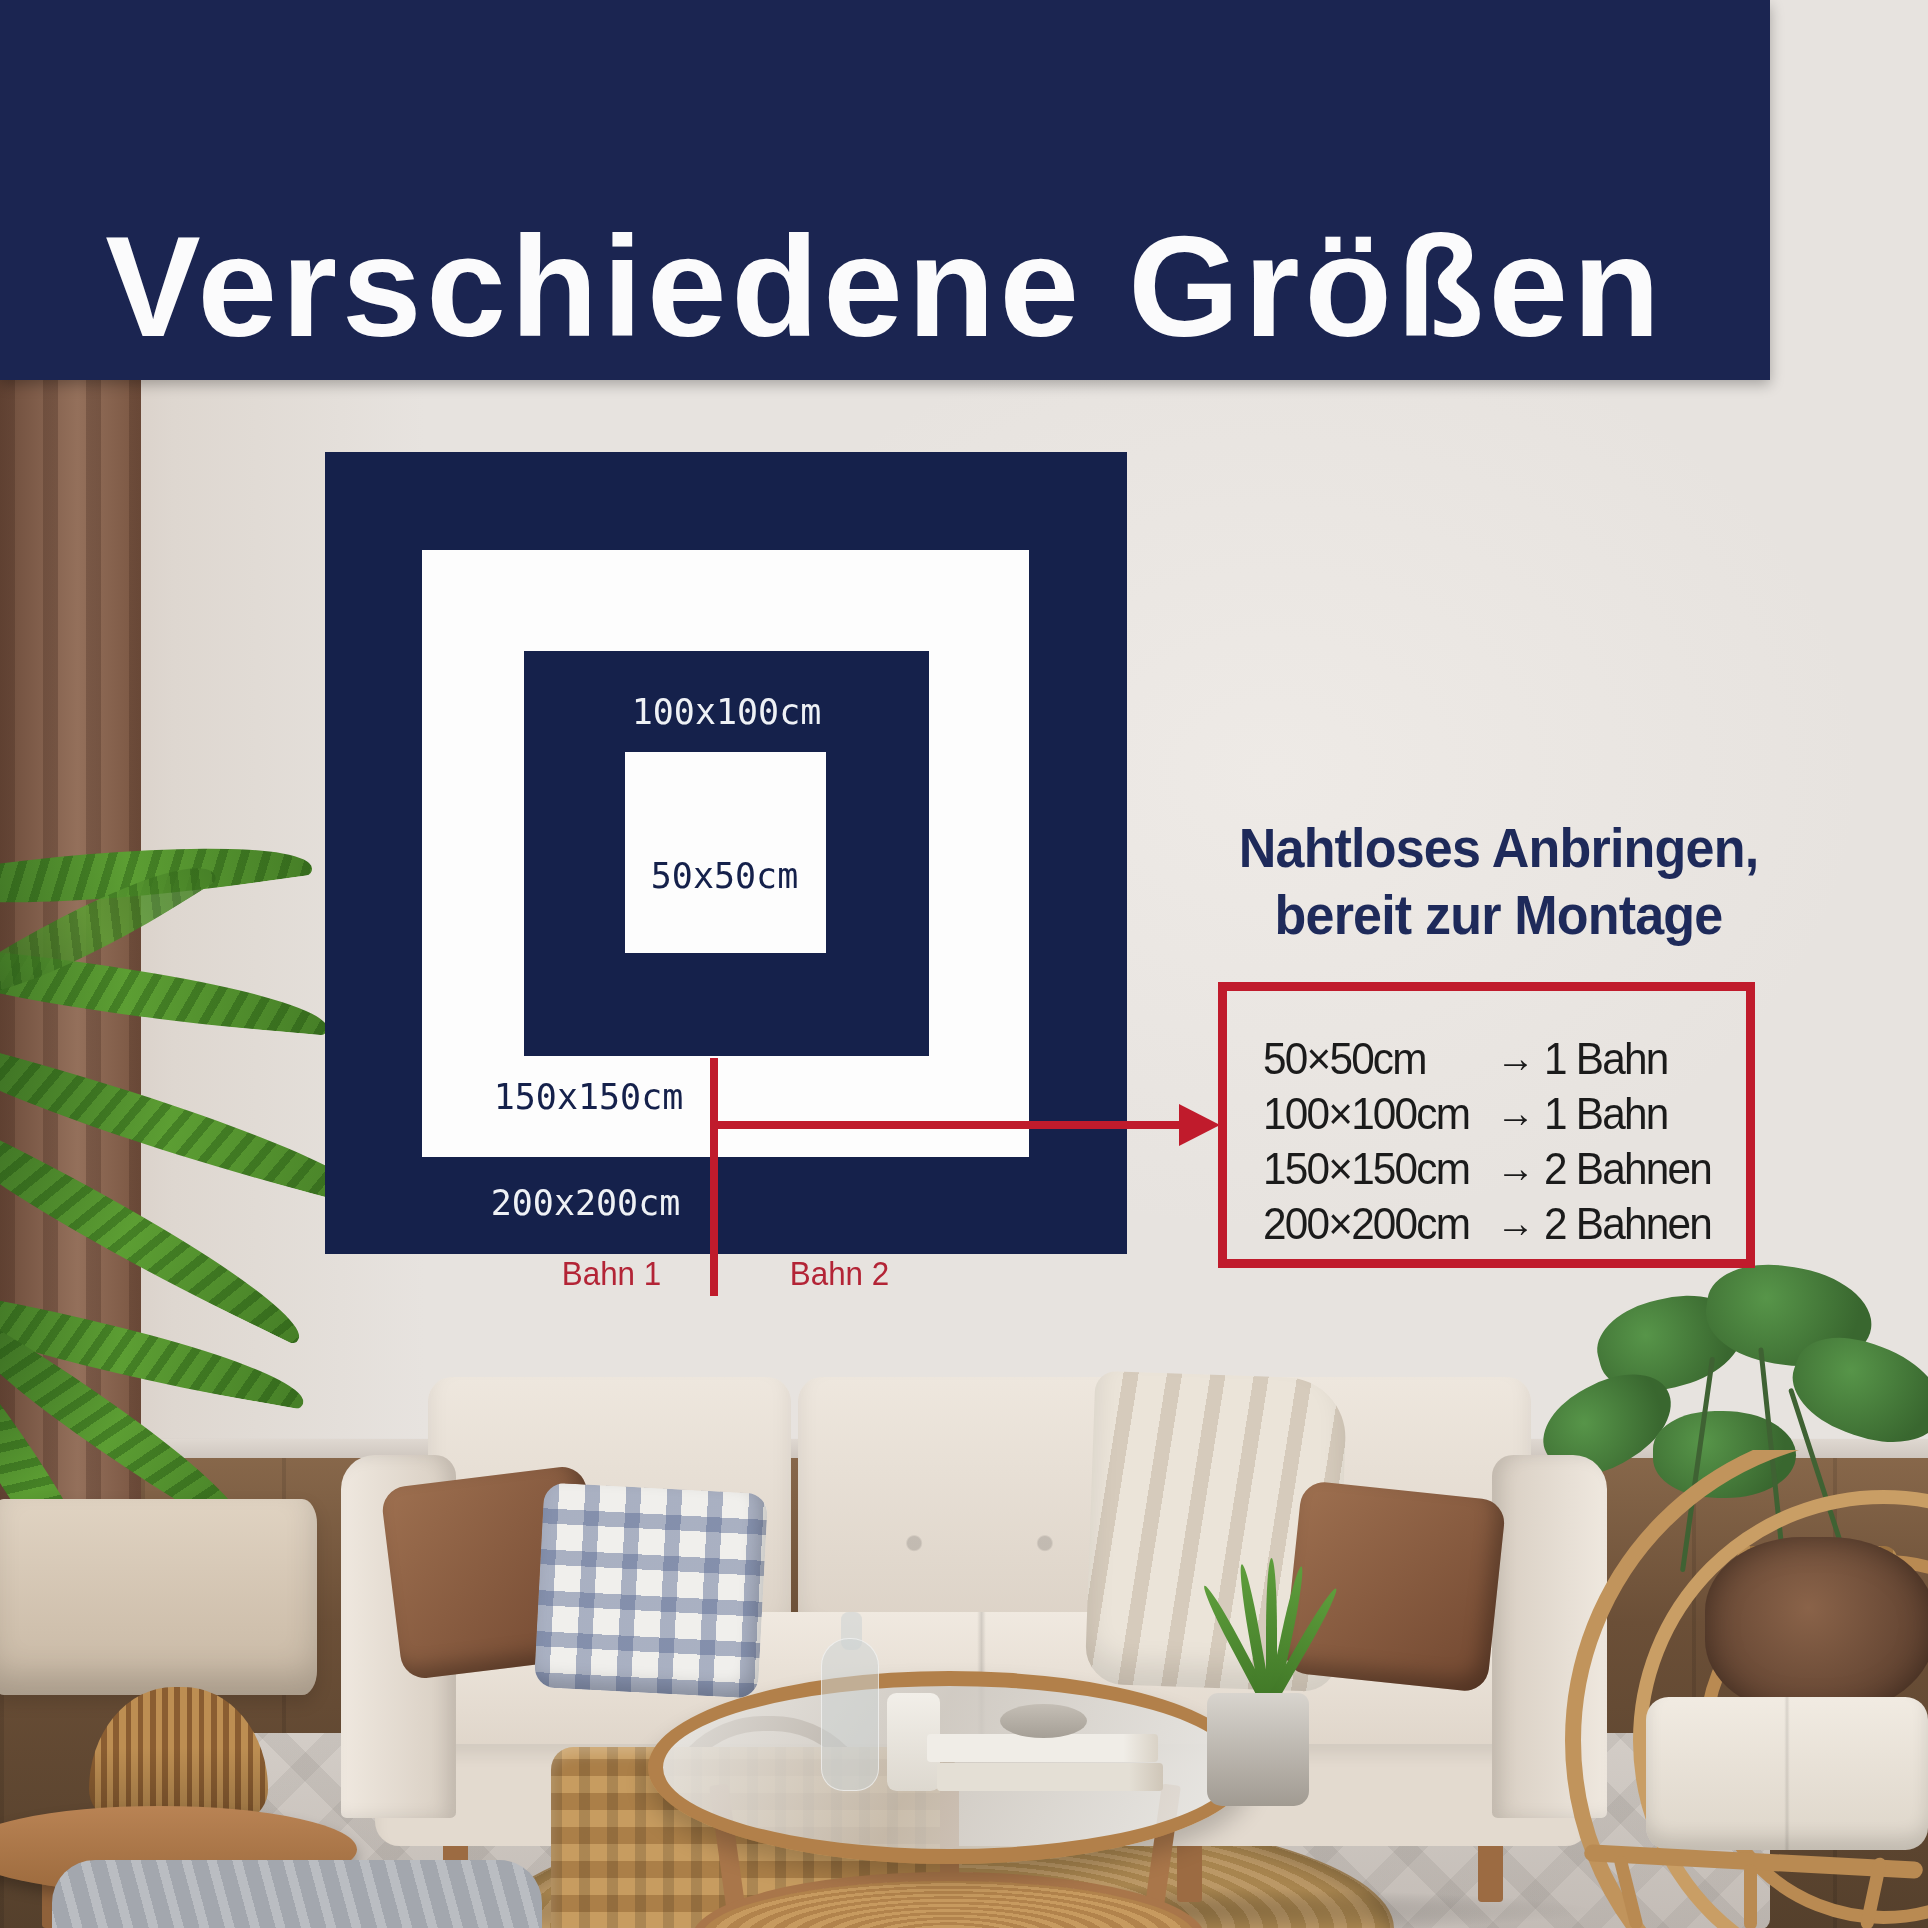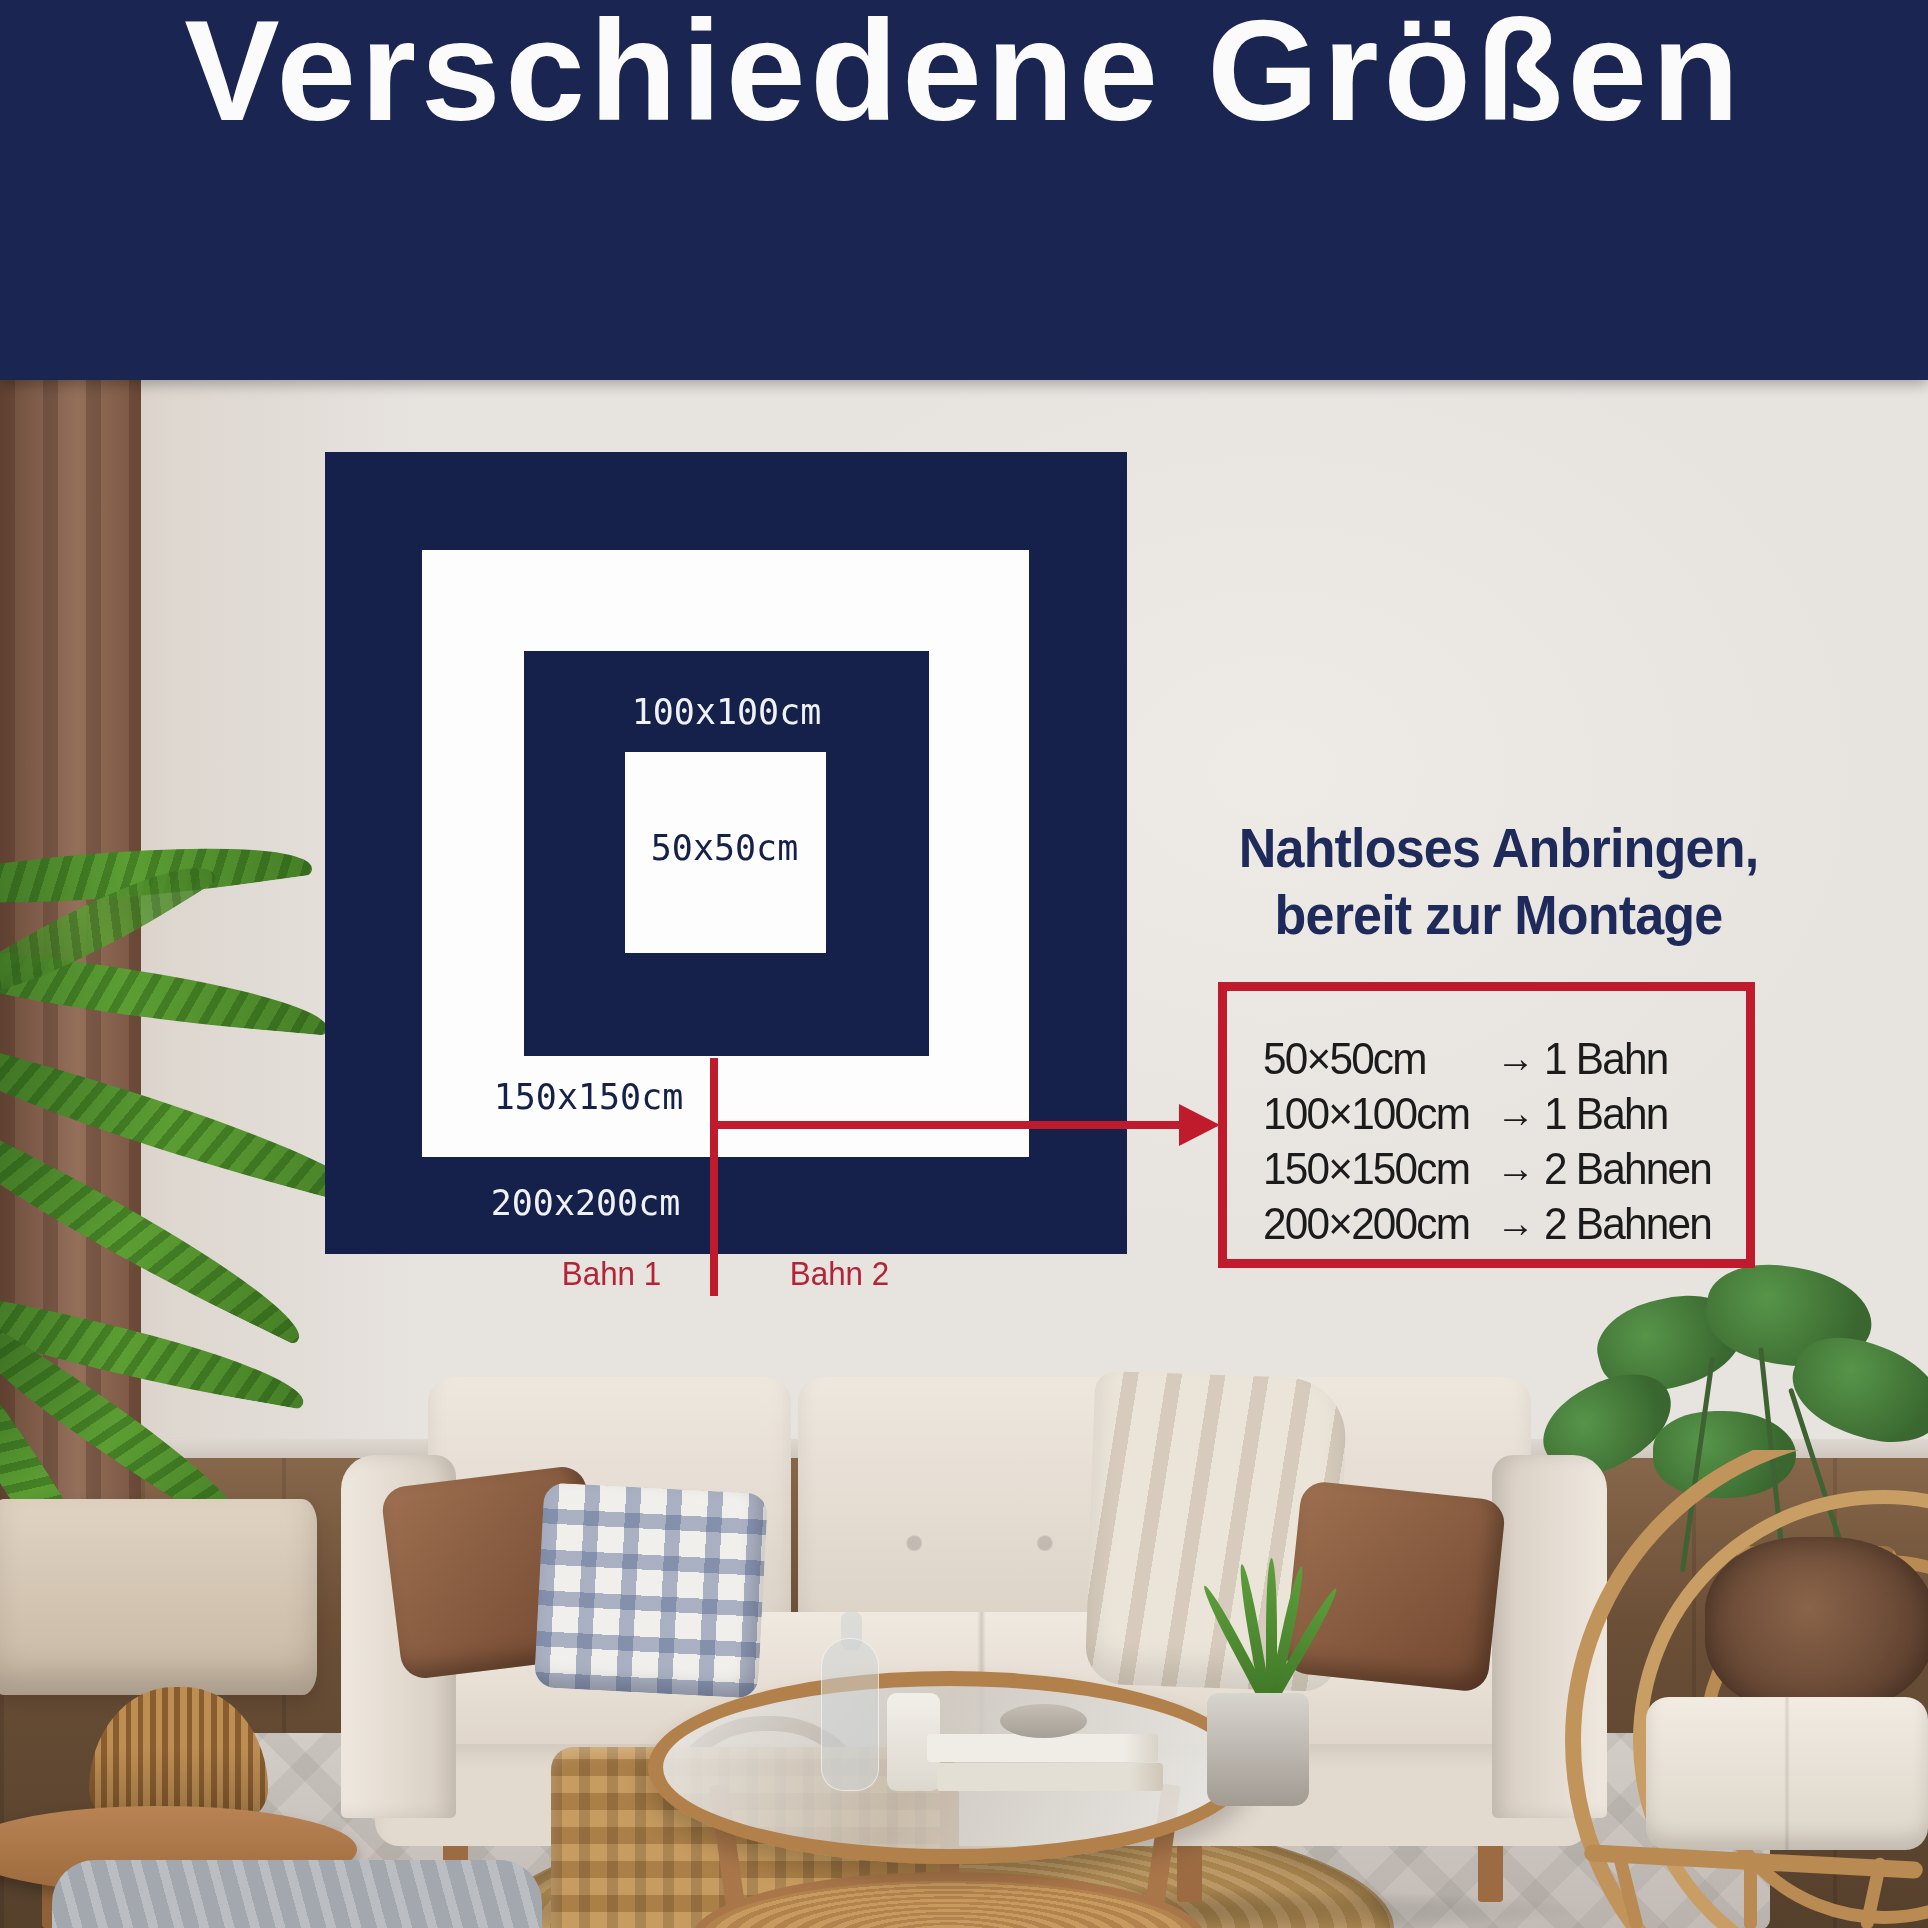--- a/index.html
+++ b/index.html
@@ -135,22 +135,22 @@
           linear-gradient(90deg, rgba(0,0,0,0) 49%, rgba(0,0,0,.10) 50%, rgba(0,0,0,0) 51%),
           linear-gradient(180deg,#f1ebe2,#ddd5c9);
         box-shadow:inset 0 -13px 17px rgba(0,0,0,.12);}
   .fur-pillow{position:absolute;left:149px;top:87px;width:230px;height:177px;border-radius:42% 46% 46% 42%;
         background:radial-gradient(circle at 45% 40%, #8a6349, #5c3f2e 80%);
         box-shadow:inset 0 0 32px rgba(0,0,0,.35);}
   .chair-rail{position:absolute;left:28px;top:403px;width:339px;height:17px;background:#b98a52;border-radius:8.5px;transform:rotate(3deg);}
   .chair-stick{position:absolute;width:13px;background:#b98a52;border-radius:6.6px;}
 
   
-  .banner{left:0;top:0;width:1928px;height:380px;z-index:12;background:#1b2551;
-        display:flex;align-items:flex-start;justify-content:center;
+  .banner{left:0;top:0;width:1770px;height:380px;z-index:12;background:#1b2551;
+        display:flex;align-items:flex-end;justify-content:center;
         box-shadow:0 4.7px 13px rgba(0,0,0,.28);}
   .banner-title{color:#fbfbfc;font-size:143px;font-weight:700;letter-spacing:4.7px;
         transform:translateY(-11.3px);}
   .sq{z-index:10;}
   .sq-navy{background:#15214b;}
   .sq-white{background:#fdfdfd;}
   .sq-label{z-index:11;width:301px;text-align:center;
         font-family:"DejaVu Sans Mono",monospace;font-size:35px;line-height:45px;}
   .lab-white{color:#eef1f5;}
   .lab-navy{color:#15214b;}
@@ -266,21 +266,21 @@
   <div class="abs banner">
     <div class="banner-title">Verschiedene Größen</div>
   </div>
 
   <div class="abs sq sq-navy" style="left:325px;top:452px;width:802px;height:802px;"></div>
   <div class="abs sq sq-white" style="left:422px;top:550px;width:607px;height:607px;"></div>
   <div class="abs sq sq-navy" style="left:524px;top:651px;width:405px;height:405px;"></div>
   <div class="abs sq sq-white" style="left:625px;top:752px;width:201px;height:201px;"></div>
 
   <div class="abs sq-label lab-white" style="left:576px;top:690px;">100x100cm</div>
-  <div class="abs sq-label lab-navy" style="left:574px;top:826px;">50x50cm</div>
+  <div class="abs sq-label lab-navy" style="left:574px;top:854px;">50x50cm</div>
   <div class="abs sq-label lab-navy" style="left:438px;top:1075px;">150x150cm</div>
   <div class="abs sq-label lab-white" style="left:435px;top:1181px;">200x200cm</div>
 
   <div class="abs redline" style="left:710px;top:1058px;width:7.5px;height:238px;"></div>
   <div class="abs redline" style="left:710px;top:1121px;width:471px;height:7.5px;"></div>
   <div class="abs arrow-head" style="left:1179px;top:1104px;"></div>
   <div class="abs bahn-label" style="left:508px;top:1255px;">Bahn 1</div>
   <div class="abs bahn-label" style="left:736px;top:1255px;">Bahn 2</div>
 
   <div class="abs panel-heading">

